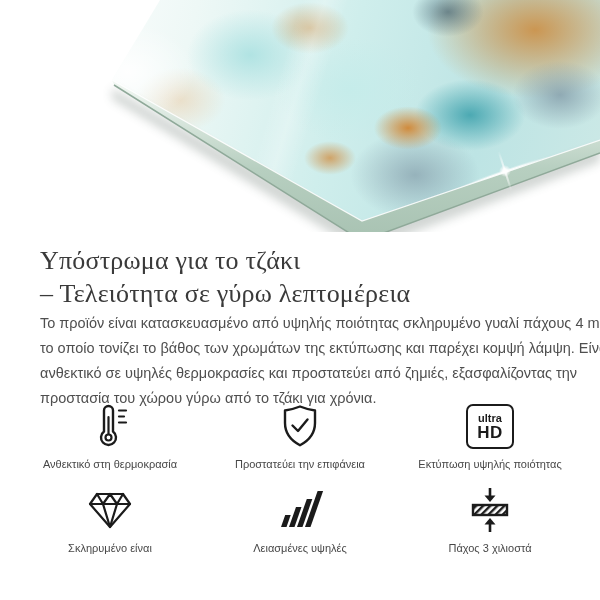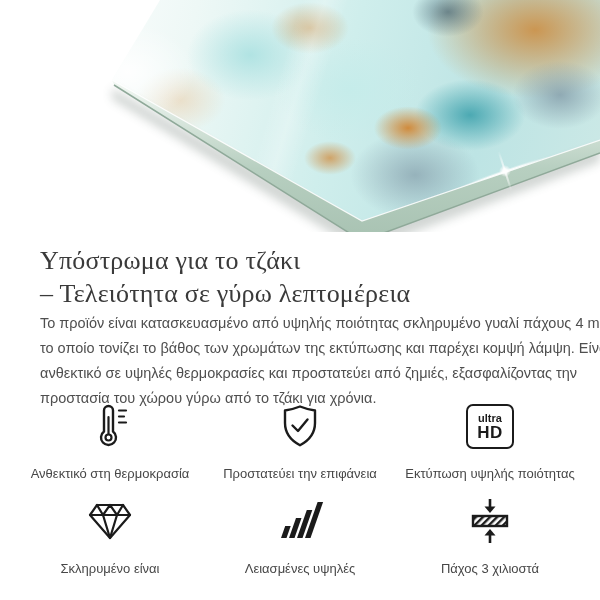--- a/index.html
+++ b/index.html
@@ -52,21 +52,21 @@
   .desc{position:absolute;left:40px;top:311px;margin:0;
     font-size:14.5px;line-height:25px;color:var(--body-text-color,#4f4f4f);}
   .desc span{display:block;white-space:nowrap;}
   
   .features{
     position:absolute;left:15px;top:402px;width:570px;
     display:grid;grid-template-columns:1fr 1fr 1fr;row-gap:16px;
   }
   .feature{display:flex;flex-direction:column;align-items:center;}
   .icon-slot{height:48px;display:flex;align-items:center;justify-content:center;}
-  .feature-label{margin-top:16px;font-size:13px;color:var(--label-color,#474747);white-space:nowrap;}
+  .feature-label{margin-top:8px;font-size:11px;color:var(--label-color,#474747);white-space:nowrap;}
   .st{stroke:var(--icon-color,#1b1b1b);fill:none;stroke-width:2.4;stroke-linecap:round;stroke-linejoin:round;}
   .st-thin{stroke:var(--icon-color,#1b1b1b);fill:none;stroke-width:2.2;stroke-linecap:round;stroke-linejoin:round;}
   .fl{fill:var(--icon-color,#1b1b1b);}
   .uhd-box{
     width:44px;height:41px;border:2.5px solid var(--icon-color,#1b1b1b);border-radius:7px;
     display:flex;flex-direction:column;align-items:center;justify-content:center;
     color:var(--icon-color,#1b1b1b);font-weight:bold;
   }
   .uhd-top{font-size:11px;line-height:12px;}
   .uhd-bottom{font-size:17px;line-height:17px;letter-spacing:.5px;}

